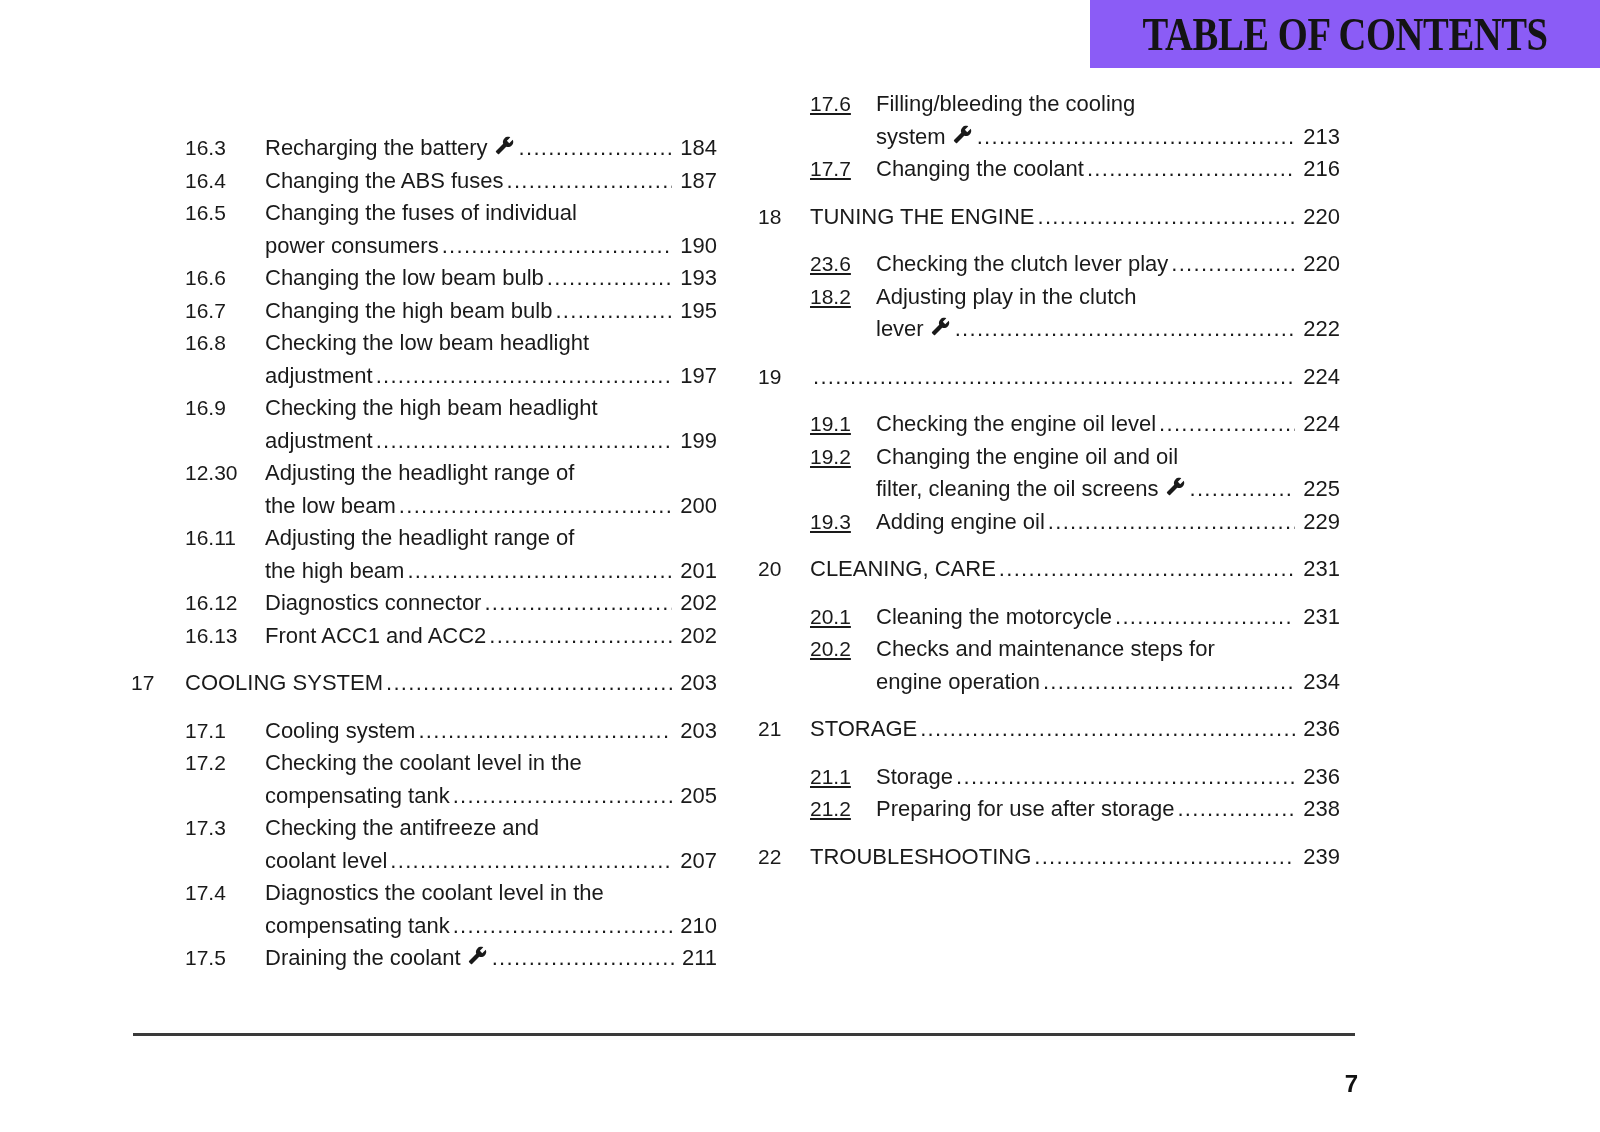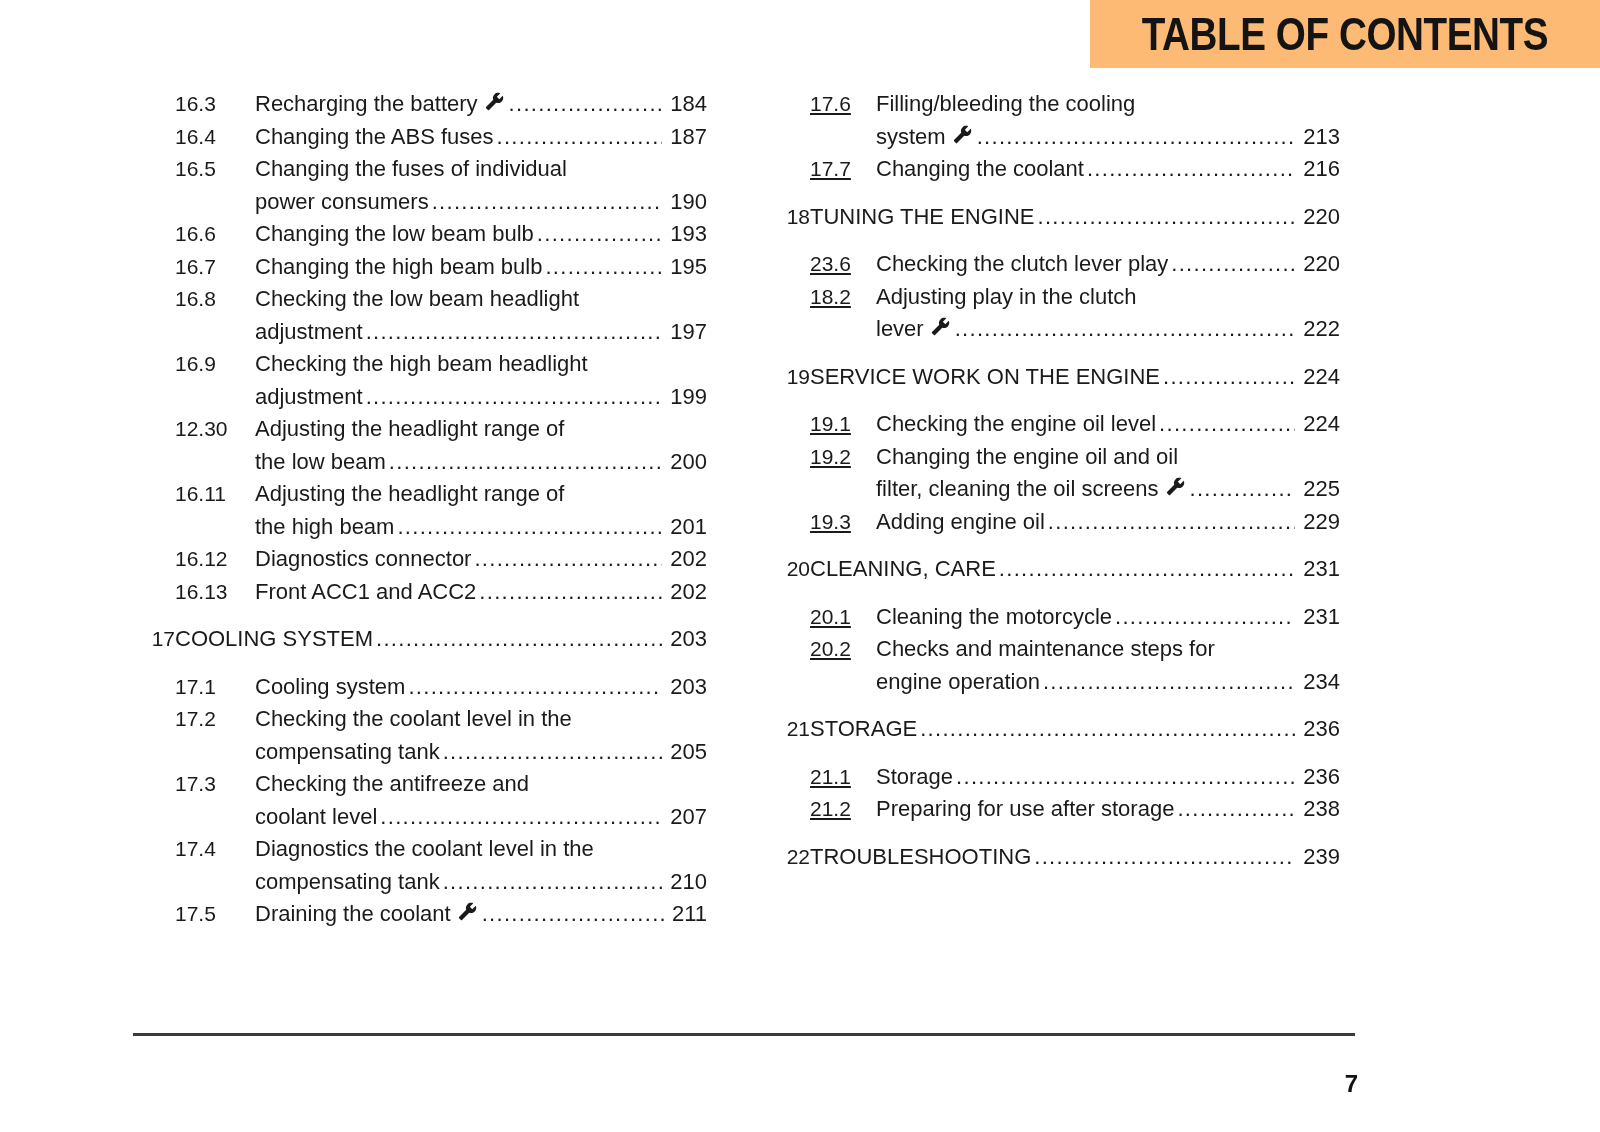--- a/index.html
+++ b/index.html
@@ -13,25 +13,25 @@
     position:absolute; left:1090px; top:0; width:510px; height:68px;
     background:#a8a8a8; display:flex; align-items:center; justify-content:center;
   }
   .header-title {
     font-size:46px; font-weight:700; letter-spacing:-0.5px; color:#141414;
     transform:scaleX(0.84); transform-origin:center; white-space:nowrap;
   }
 
   
   .col { position:absolute; top:88px; }
-  .col-left  { left:121px; width:586px; }
+  .col-left  { left:131px; width:586px;margin-top:44px; }
   .col-right { left:758px; width:582px; }
 
   .entry { display:flex; align-items:flex-start; }
-  .entry.chapter { margin:15px 0;text-align:right; }
+  .entry.chapter { margin:15px 0; }
 
   .num { flex:0 0 auto; line-height:32.5px; font-size:21px; }
   .section { padding-left:54px; }
   .section .num { flex-basis:80px; }
   .chapter .num { flex-basis:54px; }
   .col-right .section { padding-left:52px; }
   .col-right .section .num { flex-basis:66px;text-decoration:underline; }
   .col-right .chapter .num { flex-basis:52px; }
 
   .content { flex:1 1 auto; min-width:0; }
@@ -56,21 +56,21 @@
   .footer-pagenum {
     position:absolute; left:1258px; top:1070px; width:100px;
     text-align:right; font-size:24px; font-weight:700; color:#111;
   }
 </style>
 </head>
 <body style="color: rgb(26, 26, 26);">
 
 <div class="page">
 
-  <div class="header-band" style="background: #fdba74;">
+  <div class="header-band" style="background: #8b5cf6; font-family: Liberation Serif, serif;">
     <div class="header-title" style="color: rgb(20, 20, 20);">TABLE OF CONTENTS</div>
   </div>
 
   <div class="col col-left" id="col-left">
       <div class="entry section">
         <div class="num">16.3</div>
         <div class="content">
           <div class="line">
             <span class="title-text">Recharging the battery</span>
             <svg width="19" height="19" viewBox="0 0 24 24" class="wrench">
@@ -329,21 +329,20 @@
             </svg>
             <span class="leader">..............................................................................................................</span>
             <span class="pagenum">222</span>
           </div>
         </div>
       </div>
       <div class="entry chapter">
         <div class="num">19</div>
         <div class="content">
           <div class="line">
-            <span class="title-text">SERVICE WORK ON THE ENGINE</span>
             <span class="leader">..............................................................................................................</span>
             <span class="pagenum">224</span>
           </div>
         </div>
       </div>
       <div class="entry section">
         <div class="num">19.1</div>
         <div class="content">
           <div class="line">
             <span class="title-text">Checking the engine oil level</span>

